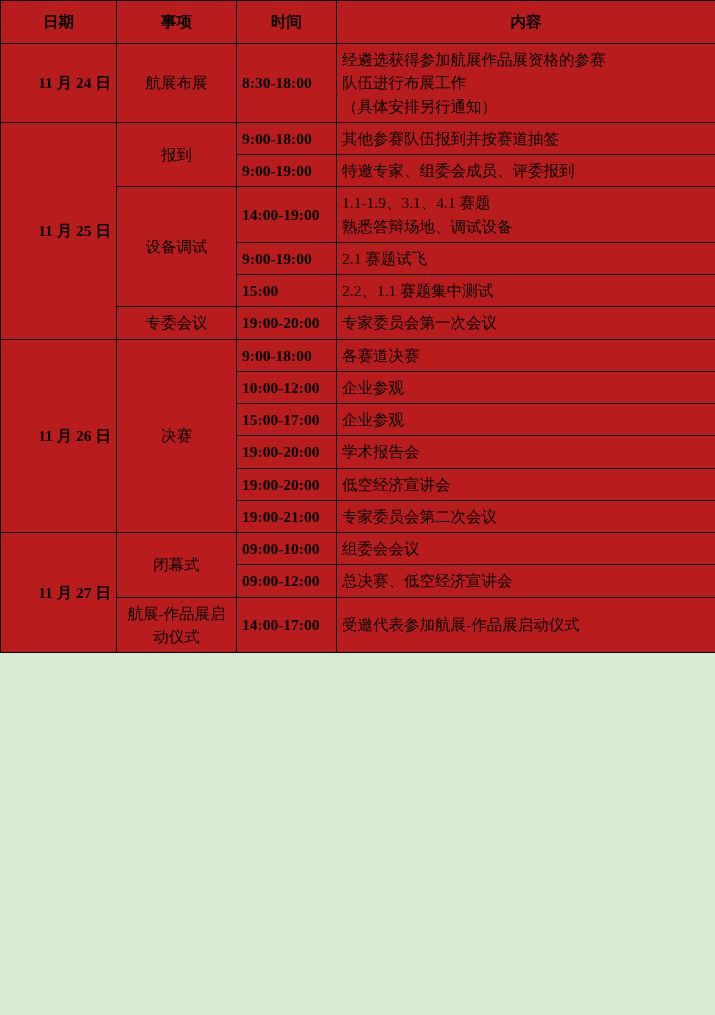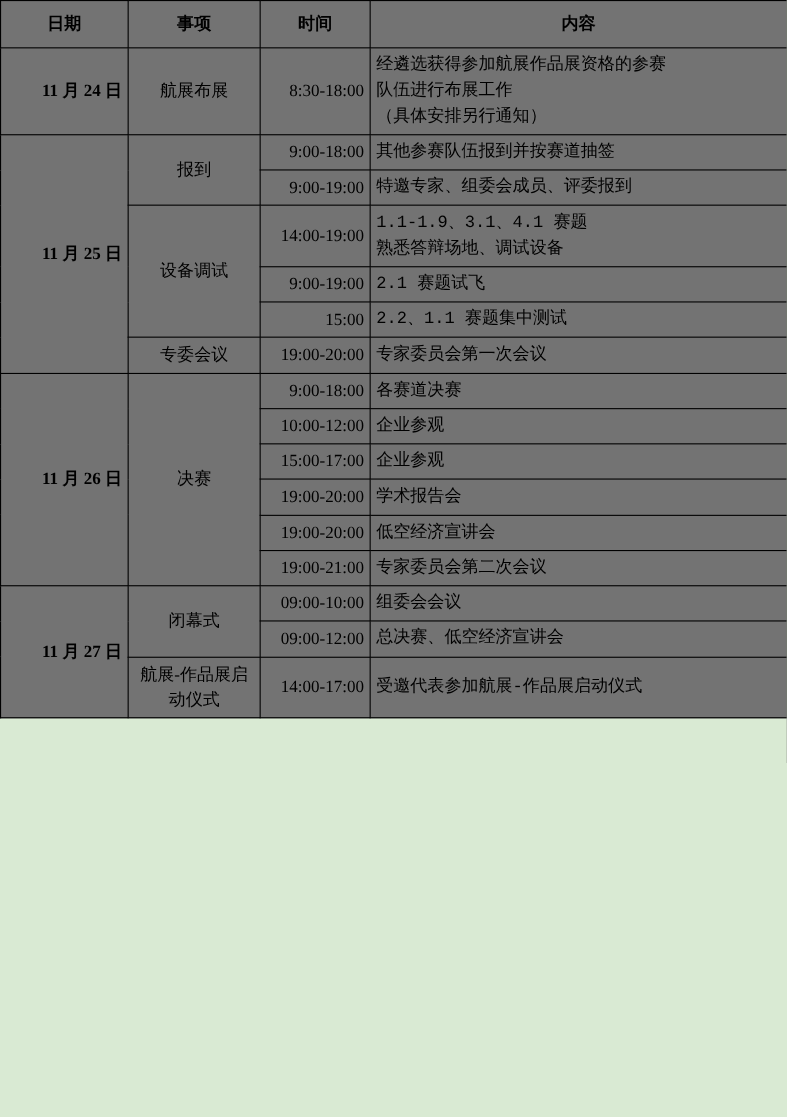--- a/index.html
+++ b/index.html
@@ -11,21 +11,21 @@
     width: 715px;
     height: 1015px;
     font-family: "Liberation Serif", "DejaVu Serif", serif;
     color: #000;
     overflow: hidden;
   }
   table.schedule {
     width: 715px;
     border-collapse: collapse;
     table-layout: fixed;
-    background: #737373;
+    background: #b91c1c;
     padding-left: 41px;
   }
   table.schedule td,
   table.schedule th {
     border: 1px solid #000000;
     padding: 4px 5px;
     vertical-align: middle;
     font-size: 15.5px;
     line-height: 1.5;
   }
@@ -43,29 +43,28 @@
   td.date-cell {
     text-align: right;
     font-weight: bold;
     font-size: 15.5px;
   }
   td.item-cell {
     text-align: center;
     padding-left: 8px;
   }
   td.time-cell {
-    text-align: right;
-    font-weight: normal;
+    text-align: left;
+    font-weight: bold;
     white-space: nowrap;
     font-size: 15px;
   }
   td.content-cell {
     text-align: left;
     padding-left: 6px;
-    font-family: Liberation Mono, monospace;
   }
   td.content-cell .line {
     display: block;
   }
   .tall-row td { height: 40px; }
 </style>
 </head>
 <body>
 
 <table class="schedule">

